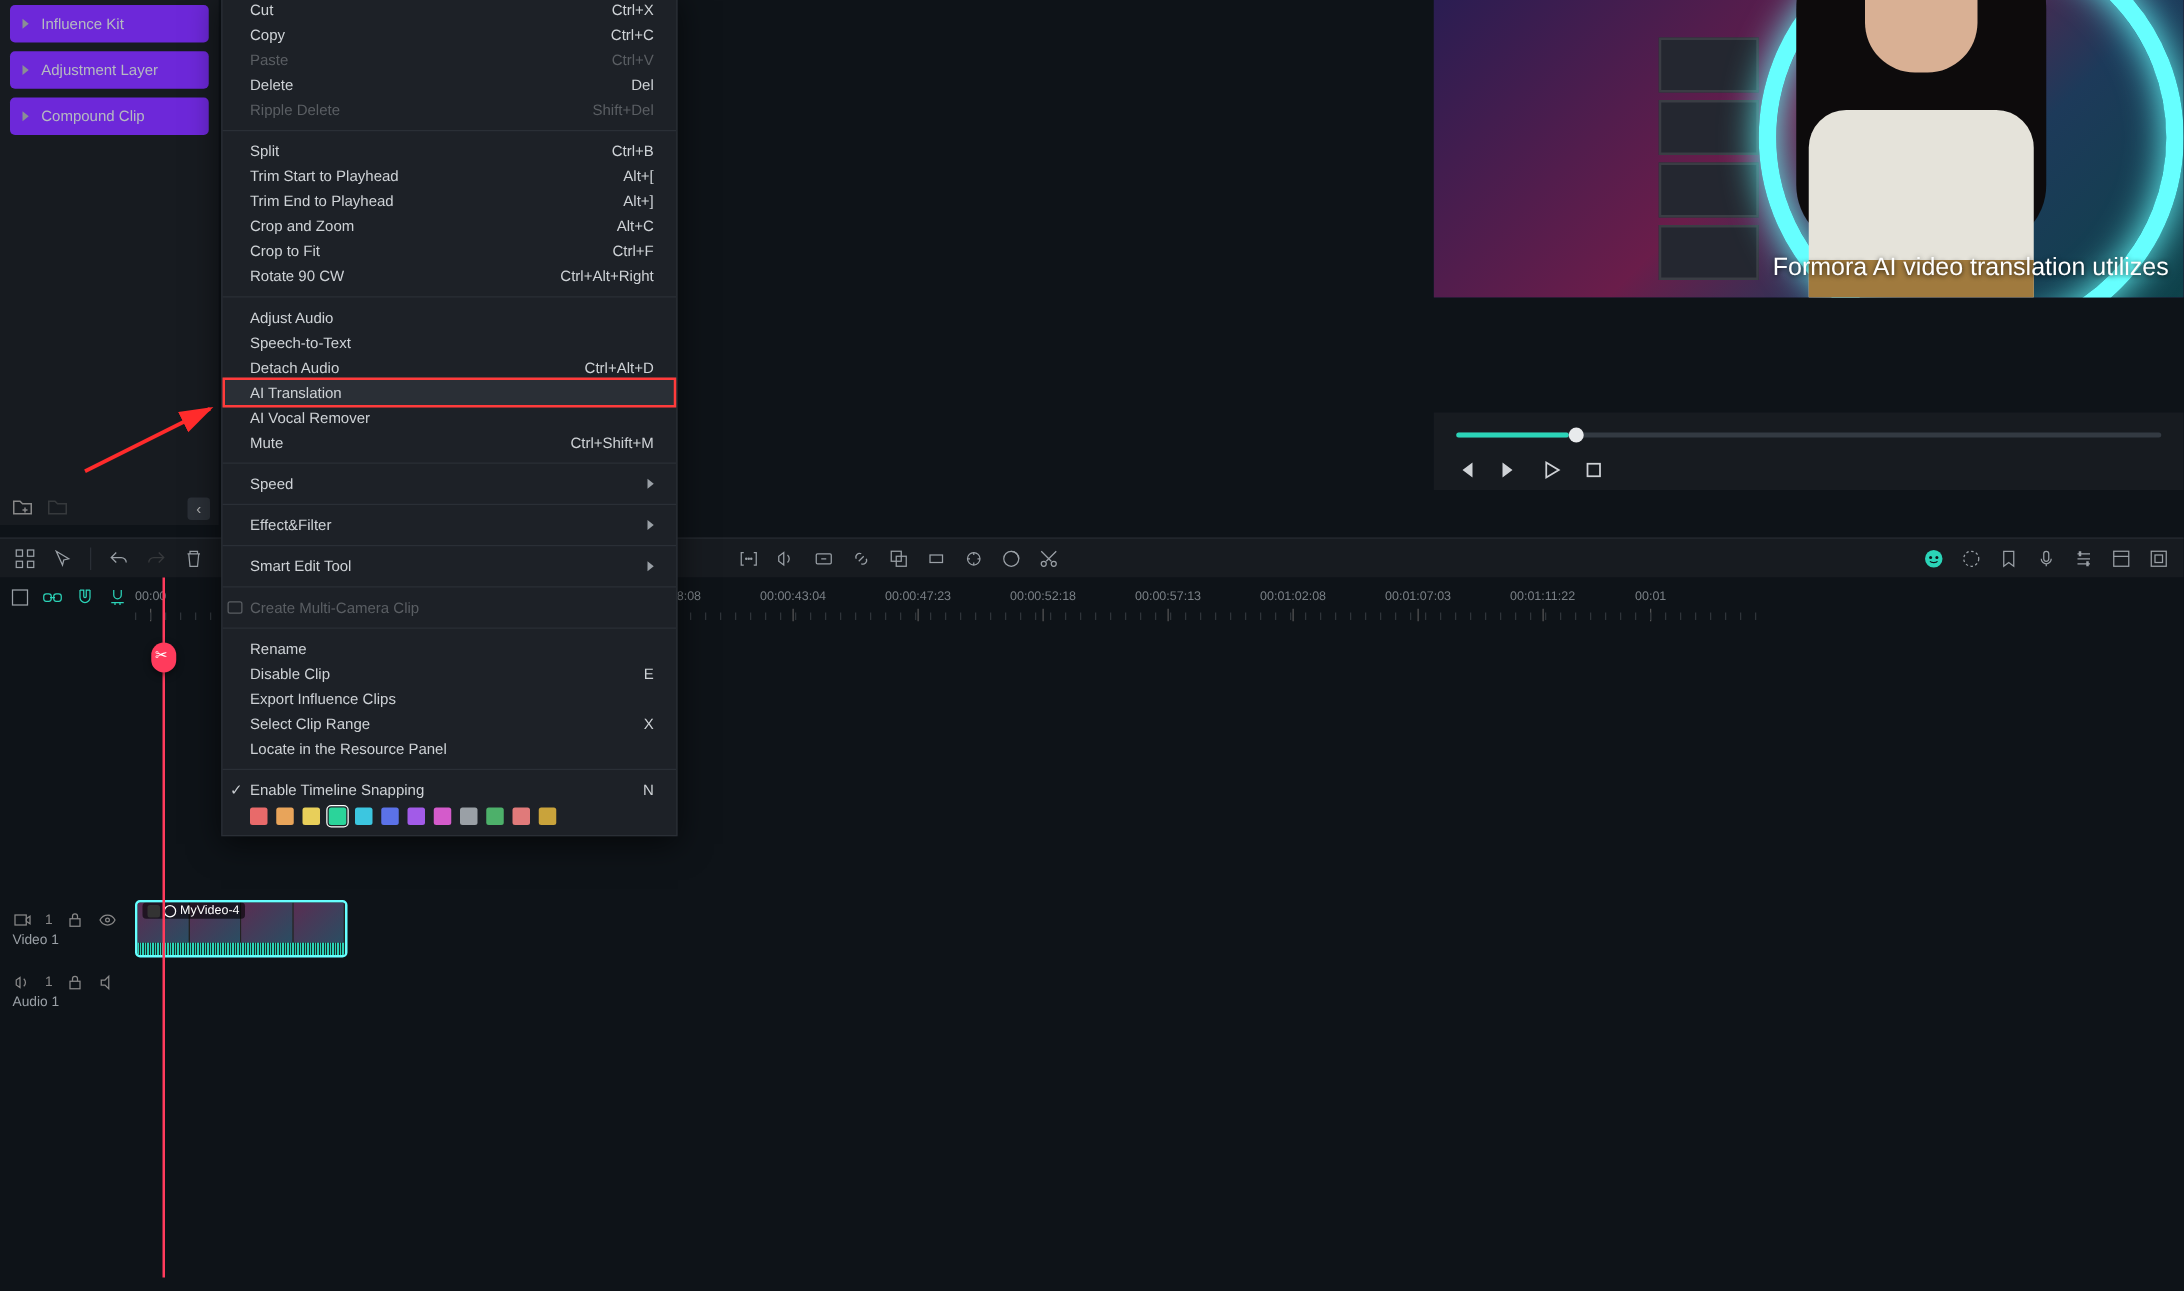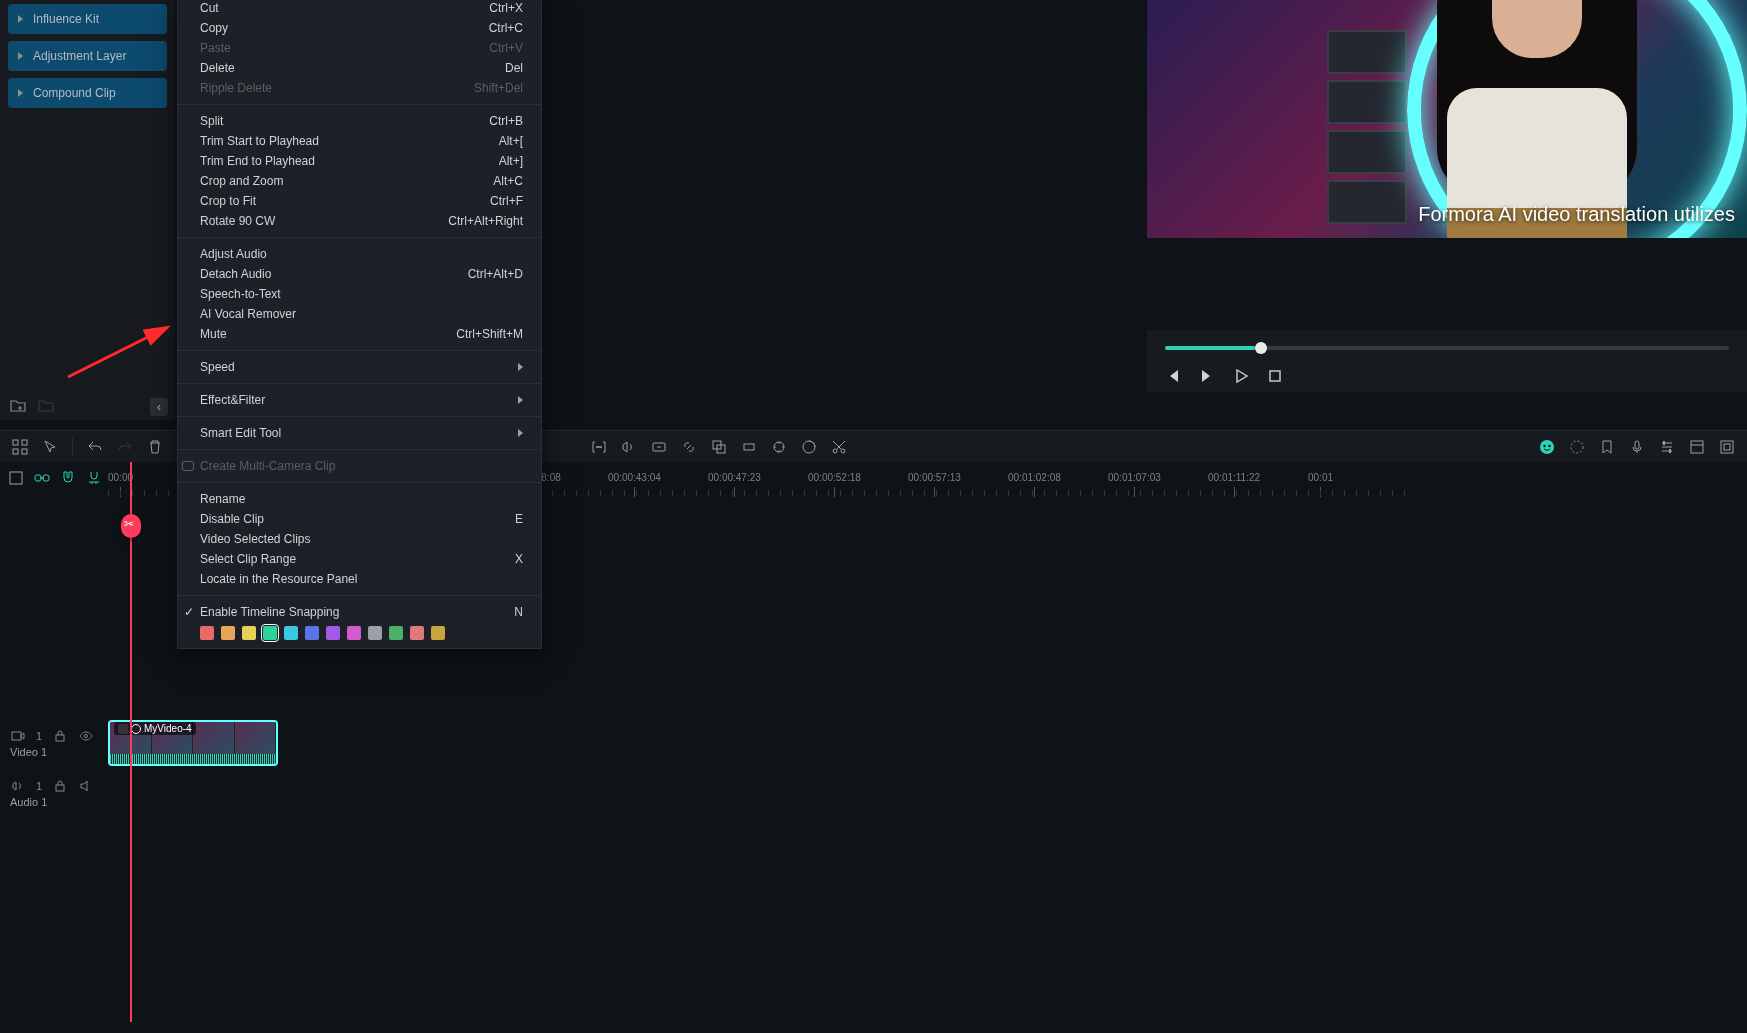--- a/index.html
+++ b/index.html
@@ -20,21 +20,21 @@
     width: 175px;
     height: 420px;
     background: #171b20;
     padding: 4px 8px;
   }
   .side-item {
     display: flex;
     align-items: center;
     padding: 8px 10px;
     border-radius: 4px;
-    background: #0c4a6e;
+    background: #6d28d9;
     font-size: 12px;
     color: #b5bac0;
     margin-bottom: 7px;
   }
   .side-item .chev {
     width: 0; height: 0;
     border-top: 4px solid transparent;
     border-bottom: 4px solid transparent;
     border-left: 5px solid #8a8f94;
     margin-right: 10px;
@@ -329,25 +329,29 @@
     <div class="ctx-item">
       <span>Rotate 90 CW</span>
       <span>Ctrl+Alt+Right</span>
     </div>
     <div class="ctx-sep"></div>
     <div class="ctx-item">
       <span>Adjust Audio</span>
       <span></span>
     </div>
     <div class="ctx-item">
+      <span>Speech-to-Text</span>
+      <span></span>
+    </div>
+    <div class="ctx-item">
       <span>Detach Audio</span>
       <span>Ctrl+Alt+D</span>
     </div>
-    <div class="ctx-item">
-      <span>Speech-to-Text</span>
+    <div class="ctx-item hl">
+      <span>AI Translation</span>
       <span></span>
     </div>
     <div class="ctx-item">
       <span>AI Vocal Remover</span>
       <span></span>
     </div>
     <div class="ctx-item">
       <span>Mute</span>
       <span>Ctrl+Shift+M</span>
     </div>
@@ -375,21 +379,21 @@
     <div class="ctx-sep"></div>
     <div class="ctx-item">
       <span>Rename</span>
       <span></span>
     </div>
     <div class="ctx-item">
       <span>Disable Clip</span>
       <span>E</span>
     </div>
     <div class="ctx-item">
-      <span>Video Selected Clips</span>
+      <span>Export Influence Clips</span>
       <span></span>
     </div>
     <div class="ctx-item">
       <span>Select Clip Range</span>
       <span>X</span>
     </div>
     <div class="ctx-item">
       <span>Locate in the Resource Panel</span>
       <span></span>
     </div>

